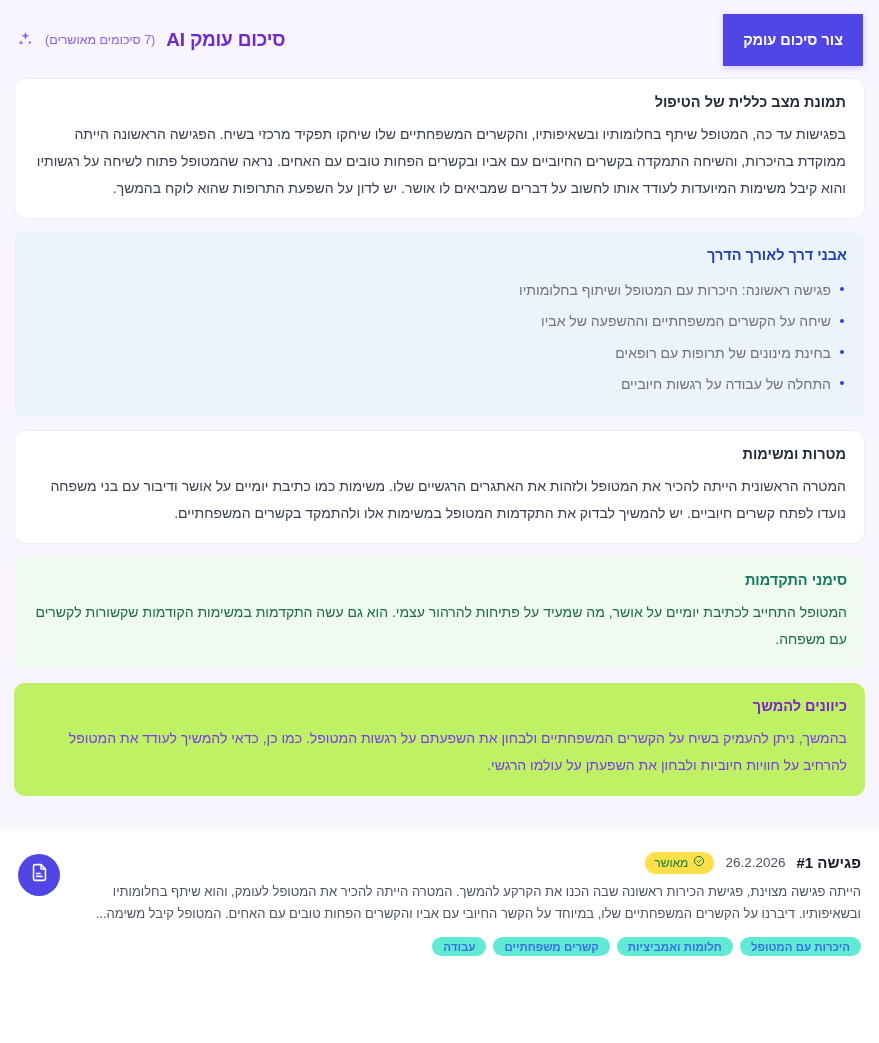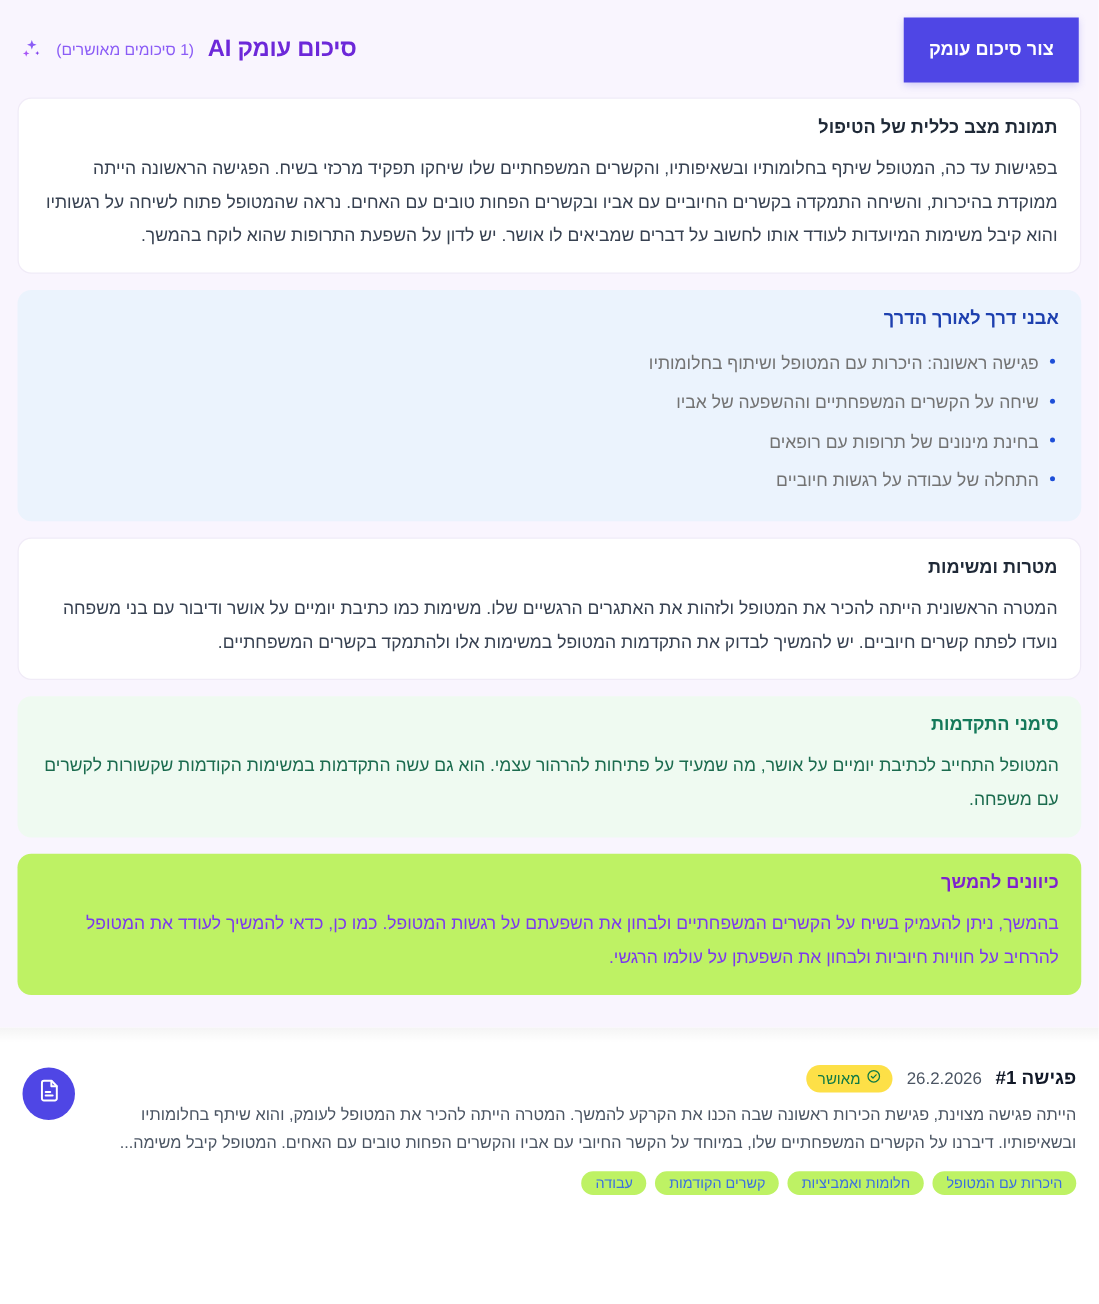--- a/index.html
+++ b/index.html
@@ -224,26 +224,27 @@
 
   .tags {
     display: flex;
     flex-direction: row;
     flex-wrap: wrap;
     gap: 7px;
     justify-content: flex-start;
   }
 
   .tag {
-    background: #bef264;
+    background: #5eead4;
     color: #3b6fe0;
     font-size: 11.5px;
     border-radius: 999px;
     padding: 3.5px 11px;
     white-space: nowrap;
+    font-weight: bold;
   }
 </style>
 </head>
 <body>
 
 <div class="app">
 
   <div class="ai-panel">
 
     <div class="ai-header">
@@ -252,21 +253,21 @@
 
       <div class="ai-title-wrap">
         <span class="sparkle-icon">
           <svg width="22" height="22" viewBox="0 0 24 24" fill="none">
             <path d="M12.5 3.2l1.15 3.05L16.7 7.4l-3.05 1.15L12.5 11.6l-1.15-3.05L8.3 7.4l3.05-1.15L12.5 3.2z" fill="#8b5cf6"></path>
             <path d="M7.6 12.2l.78 2.05 2.05.78-2.05.78-.78 2.05-.78-2.05-2.05-.78 2.05-.78.78-2.05z" fill="#a855f7"></path>
             <path d="M17.3 12.9l.5 1.32 1.32.5-1.32.5-.5 1.32-.5-1.32-1.32-.5 1.32-.5.5-1.32z" fill="#7c3aed"></path>
           </svg>
         </span>
         <span class="ai-title">סיכום עומק AI</span>
-        <span class="ai-count">(1 סיכומים מאושרים)</span>
+        <span class="ai-count">(7 סיכומים מאושרים)</span>
       </div>
 
     </div>
 
     <div class="cards">
 
       <div class="card white">
         <h3 class="card-title">תמונת מצב כללית של הטיפול</h3>
         <p class="card-body">בפגישות עד כה, המטופל שיתף בחלומותיו ובשאיפותיו, והקשרים המשפחתיים שלו שיחקו תפקיד מרכזי בשיח. הפגישה הראשונה הייתה ממוקדת בהיכרות, והשיחה התמקדה בקשרים החיוביים עם אביו ובקשרים הפחות טובים עם האחים. נראה שהמטופל פתוח לשיחה על רגשותיו והוא קיבל משימות המיועדות לעודד אותו לחשוב על דברים שמביאים לו אושר. יש לדון על השפעת התרופות שהוא לוקח בהמשך.</p>
       </div>
@@ -328,20 +329,20 @@
           </span>
           <span>מאושר</span>
         </span>
       </div>
 
       <p class="session-summary">הייתה פגישה מצוינת, פגישת הכירות ראשונה שבה הכנו את הקרקע להמשך. המטרה הייתה להכיר את המטופל לעומק, והוא שיתף בחלומותיו ובשאיפותיו. דיברנו על הקשרים המשפחתיים שלו, במיוחד על הקשר החיובי עם אביו והקשרים הפחות טובים עם האחים. המטופל קיבל משימה...</p>
 
       <div class="tags">
         <span class="tag">היכרות עם המטופל</span>
         <span class="tag">חלומות ואמביציות</span>
-        <span class="tag">קשרים הקודמות</span>
+        <span class="tag">קשרים משפחתיים</span>
         <span class="tag">עבודה</span>
       </div>
 
     </div>
   </div>
 
 </div>
 
 </body></html>

